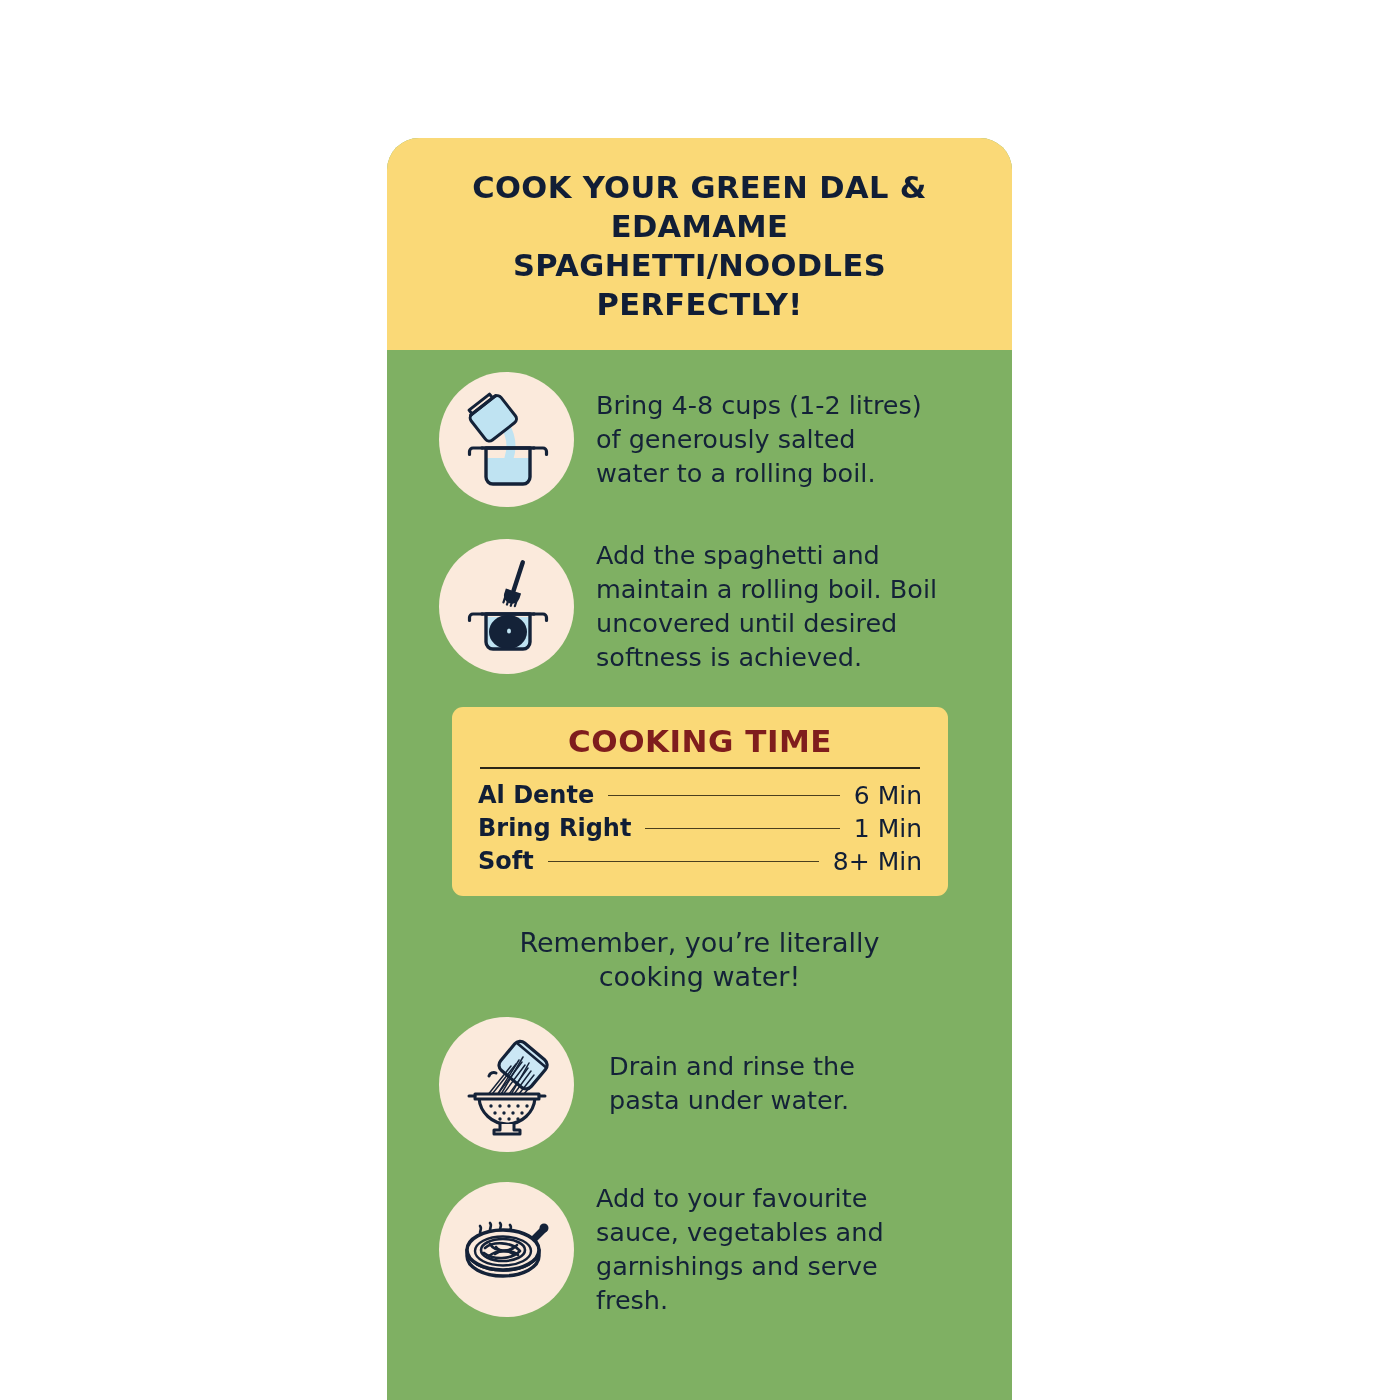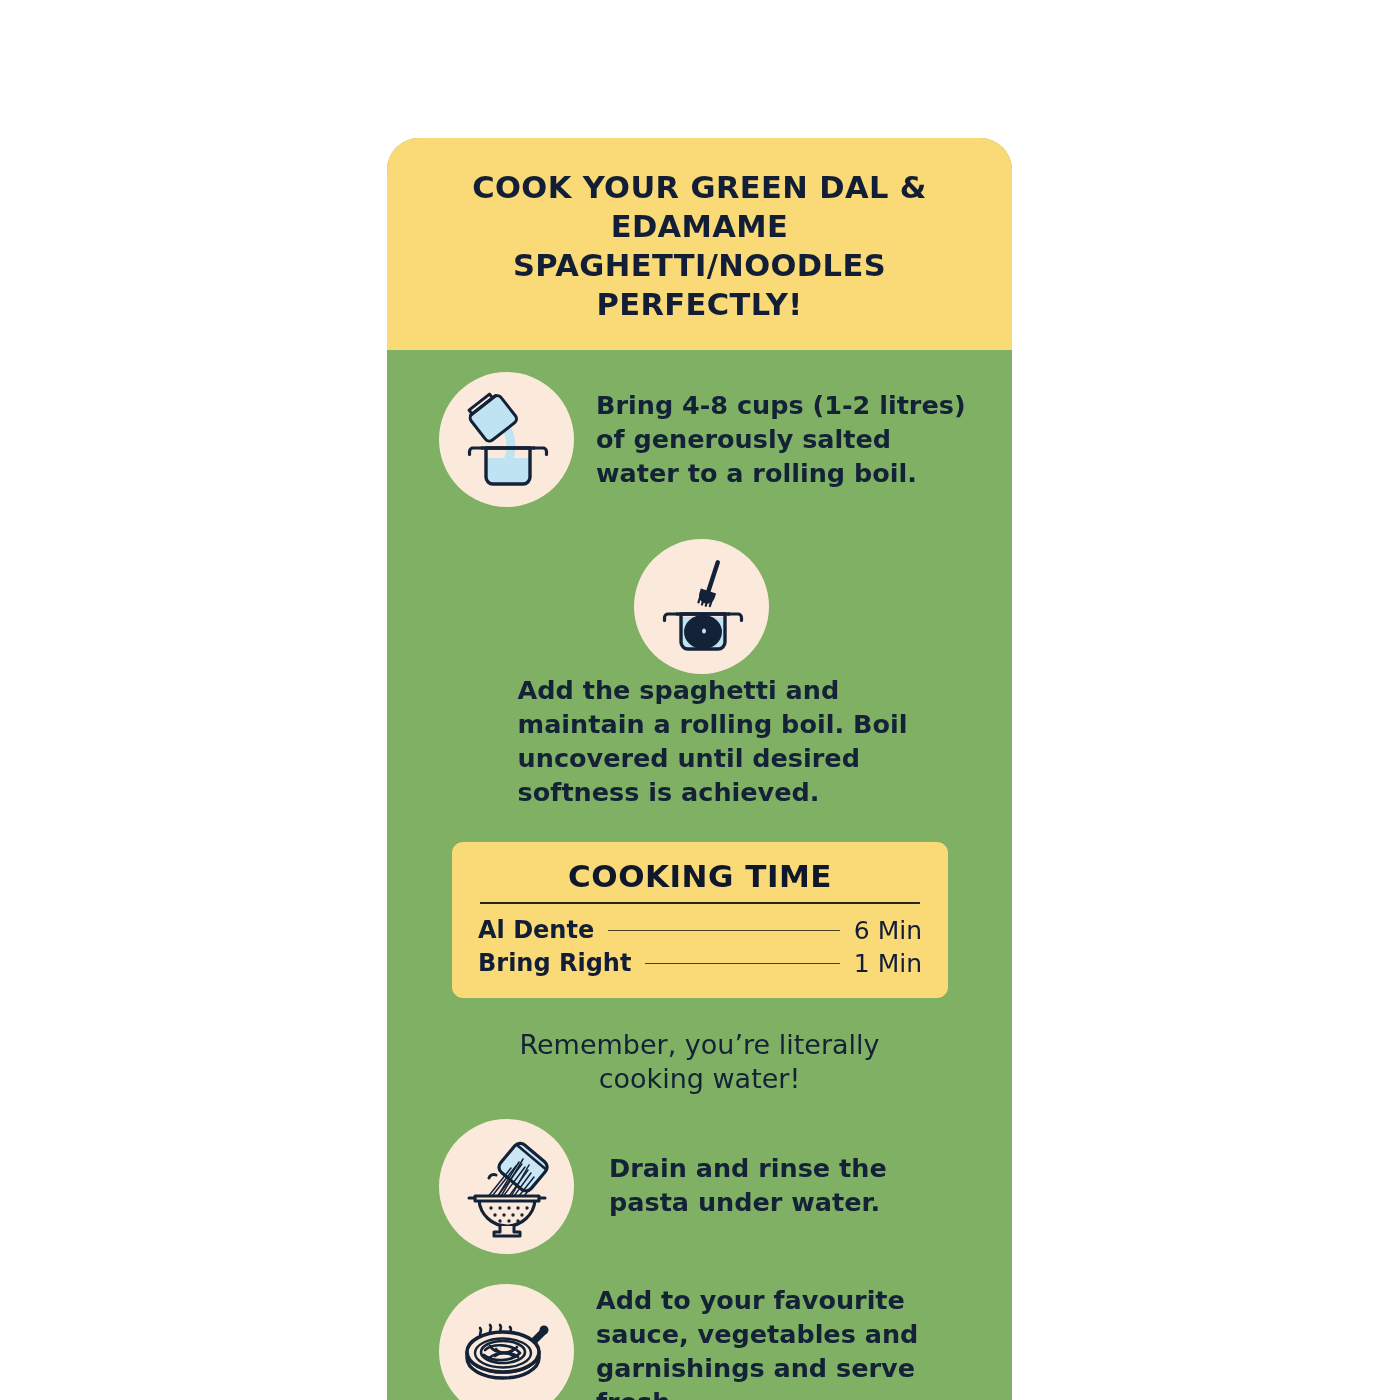--- a/index.html
+++ b/index.html
@@ -70,42 +70,42 @@
     align-items: center;
     justify-content: center;
     margin-right: 22px;
   }
   .step-icon svg { display: block; }
   .step-text {
     font-family: "DejaVu Sans", sans-serif;
     font-size: 25.5px;
     line-height: 1.33;
     color: #142238;
-    font-weight: bold;
+    font-weight: normal;
     white-space: pre-line;
   }
 
   .step-1 { margin-top: 22px; }
-  .step-2 { margin-top: 32px; flex-direction: column; }
+  .step-2 { margin-top: 32px; }
   .step-4 { margin-top: 22px; gap: 13px; }
   .step-5 { margin-top: 30px; }
 
   
   .time-box {
     margin: 32px 64px 0 65px;
     background: #FAD977;
     border-radius: 11px;
     padding: 16px 26px 20px 26px;
   }
   .time-title {
     font-family: "DejaVu Sans", sans-serif;
     font-weight: bold;
     font-size: 31px;
     letter-spacing: 0.5px;
-    color: #0f172a;
+    color: #7f1d1d;
     text-align: center;
     text-transform: uppercase;
     margin: 0 0 8px 0;
   }
   .time-divider {
     height: 2px;
     background: #2A2617;
     margin: 0 2px 12px 2px;
   }
   .time-row {
@@ -234,20 +234,25 @@
         <span class="time-dash"></span>
         <span class="time-value">6 Min</span>
       </div>
 
       <div class="time-row">
         <span class="time-label">Bring Right</span>
         <span class="time-dash"></span>
         <span class="time-value">1 Min</span>
       </div>
 
+      <div class="time-row">
+        <span class="time-label">Soft</span>
+        <span class="time-dash"></span>
+        <span class="time-value">8+ Min</span>
+      </div>
     </div>
 
     <div class="note">
       <p class="note-regular">Remember, you’re literally
 cooking water!</p>
     </div>
 
     <div class="step step-4">
       <div class="step-icon">
         <svg width="108" height="108" viewBox="0 0 108 108">

